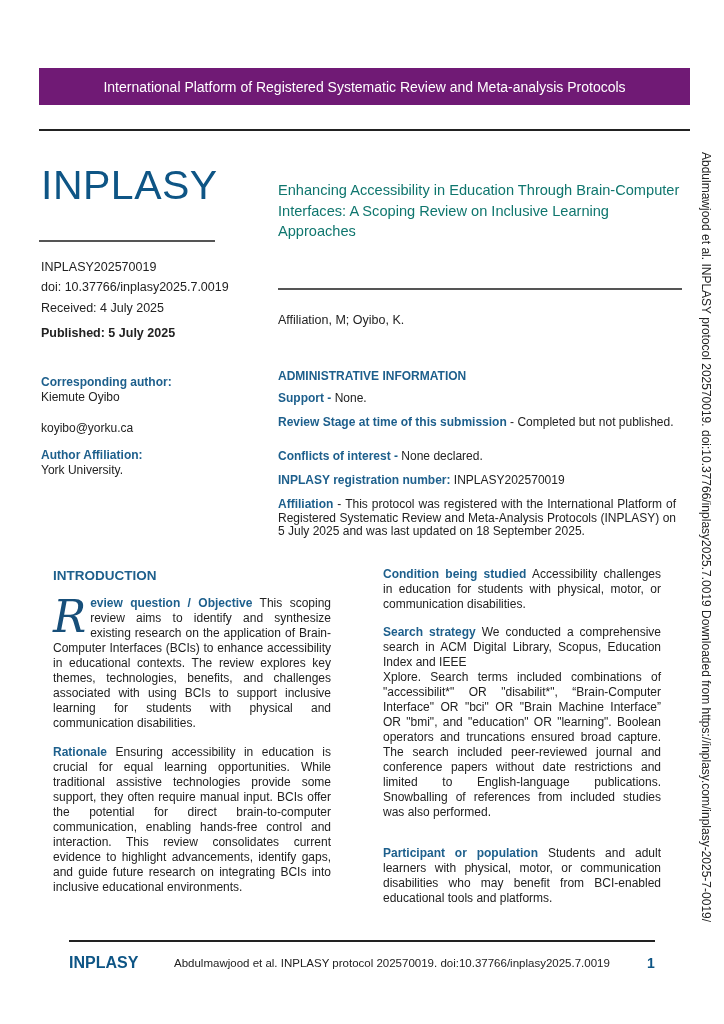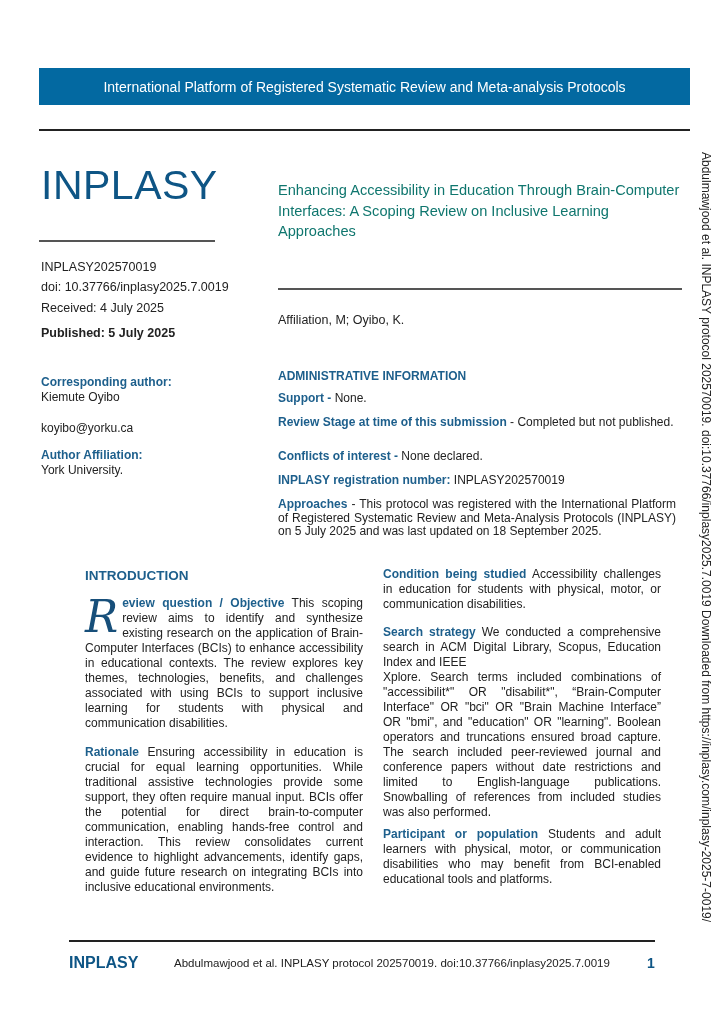--- a/index.html
+++ b/index.html
@@ -1,19 +1,19 @@
 <!DOCTYPE html>
 <html><head>
 <meta charset="utf-8">
 <style>
   html, body { margin: 0; padding: 0; background: #ffffff; }
   body { width: 724px; height: 1024px; position: relative; overflow: hidden;
          font-family: "Liberation Sans", sans-serif; color: #1a1a1a; }
   .abs { position: absolute; }
-  .banner { left: 39px; top: 68px; width: 651px; height: 37px; background: #0369a1;
+  .banner { left: 39px; top: 68px; width: 651px; height: 37px; background: #701a75;
             color: #ffffff; font-size: 14px; display: flex; align-items: center; justify-content: center; }
   .rule { height: 0; border-top: 2px solid #222; }
   .rule-gray { height: 0; border-top: 2px solid #555; }
   .brand { left: 41px; top: 162px; font-size: 41px; color: #0e5585; letter-spacing: 0.5px; }
   .meta-line { left: 41px; font-size: 12.5px; color: #222; }
   .title { left: 278px; top: 180px; width: 405px; font-size: 14.6px; font-weight: normal; color: #0f766e; line-height: 20.5px; }
   .authors { left: 278px; top: 313px; font-size: 12.5px; color: #222; }
   .lbl { color: #1d5f8c; font-weight: bold; }
   .left-info { left: 41px; font-size: 12px; color: #222; line-height: 15px; }
   .admin { left: 278px; width: 398px; font-size: 12px; line-height: 13.5px; color: #222; text-align: justify; }
@@ -68,25 +68,25 @@
 </div>
 <div class="abs admin" style="top:450px;">
   <span class="lbl">Conflicts of interest -</span>
   <span>None declared.</span>
 </div>
 <div class="abs admin" style="top:474px;">
   <span class="lbl">INPLASY registration number:</span>
   <span>INPLASY202570019</span>
 </div>
 <div class="abs admin" style="top:498px;">
-  <span class="lbl">Approaches</span>
+  <span class="lbl">Affiliation</span>
   <span>- This protocol was registered with the International Platform of Registered Systematic Review and Meta-Analysis Protocols (INPLASY) on 5 July 2025 and was last updated on 18 September 2025.</span>
 </div>
 
-<div class="abs col" style="left:85px; top:568px; width:278px;">
+<div class="abs col" style="left:53px; top:568px; width:278px;">
   <div class="sec-h">INTRODUCTION</div>
   <div style="margin-top:13px;">
     <span class="dropcap">R</span>
     <span class="lbl">eview question / Objective</span>
     <span>This scoping review aims to identify and synthesize existing research on the application of Brain-Computer Interfaces (BCIs) to enhance accessibility in educational contexts. The review explores key themes, technologies, benefits, and challenges associated with using BCIs to support inclusive learning for students with physical and communication disabilities.</span>
   </div>
   <div style="margin-top:14px;">
     <span class="lbl">Rationale</span>
     <span>Ensuring accessibility in education is crucial for equal learning opportunities. While traditional assistive technologies provide some support, they often require manual input. BCIs offer the potential for direct brain-to-computer communication, enabling hands-free control and interaction. This review consolidates current evidence to highlight advancements, identify gaps, and guide future research on integrating BCIs into inclusive educational environments.</span>
   </div>
@@ -95,21 +95,21 @@
 <div class="abs col" style="left:383px; top:567px; width:278px;">
   <div>
     <span class="lbl">Condition being studied</span>
     <span>Accessibility challenges in education for students with physical, motor, or communication disabilities.</span>
   </div>
   <div style="margin-top:13px;">
     <span class="lbl">Search strategy</span>
     <span style="text-align:left;">We conducted a comprehensive search in ACM Digital Library, Scopus, Education Index and IEEE</span>
     <div>Xplore. Search terms included combinations of "accessibilit*" OR "disabilit*", “Brain-Computer Interface" OR "bci" OR "Brain Machine Interface” OR "bmi", and "education" OR "learning". Boolean operators and truncations ensured broad capture. The search included peer-reviewed journal and conference papers without date restrictions and limited to English-language publications. Snowballing of references from included studies was also performed.</div>
   </div>
-  <div style="margin-top:7px;">
+  <div style="margin-top:26px;">
     <span class="lbl">Participant or population</span>
     <span>Students and adult learners with physical, motor, or communication disabilities who may benefit from BCI-enabled educational tools and platforms.</span>
   </div>
 </div>
 
 <div class="abs rule" style="left:69px; top:940px; width:586px;"></div>
 <div class="abs footer-brand">INPLASY</div>
 <div class="abs footer-cite">Abdulmawjood et al. INPLASY protocol 202570019. doi:10.37766/inplasy2025.7.0019</div>
 <div class="abs footer-page">1</div>
 

